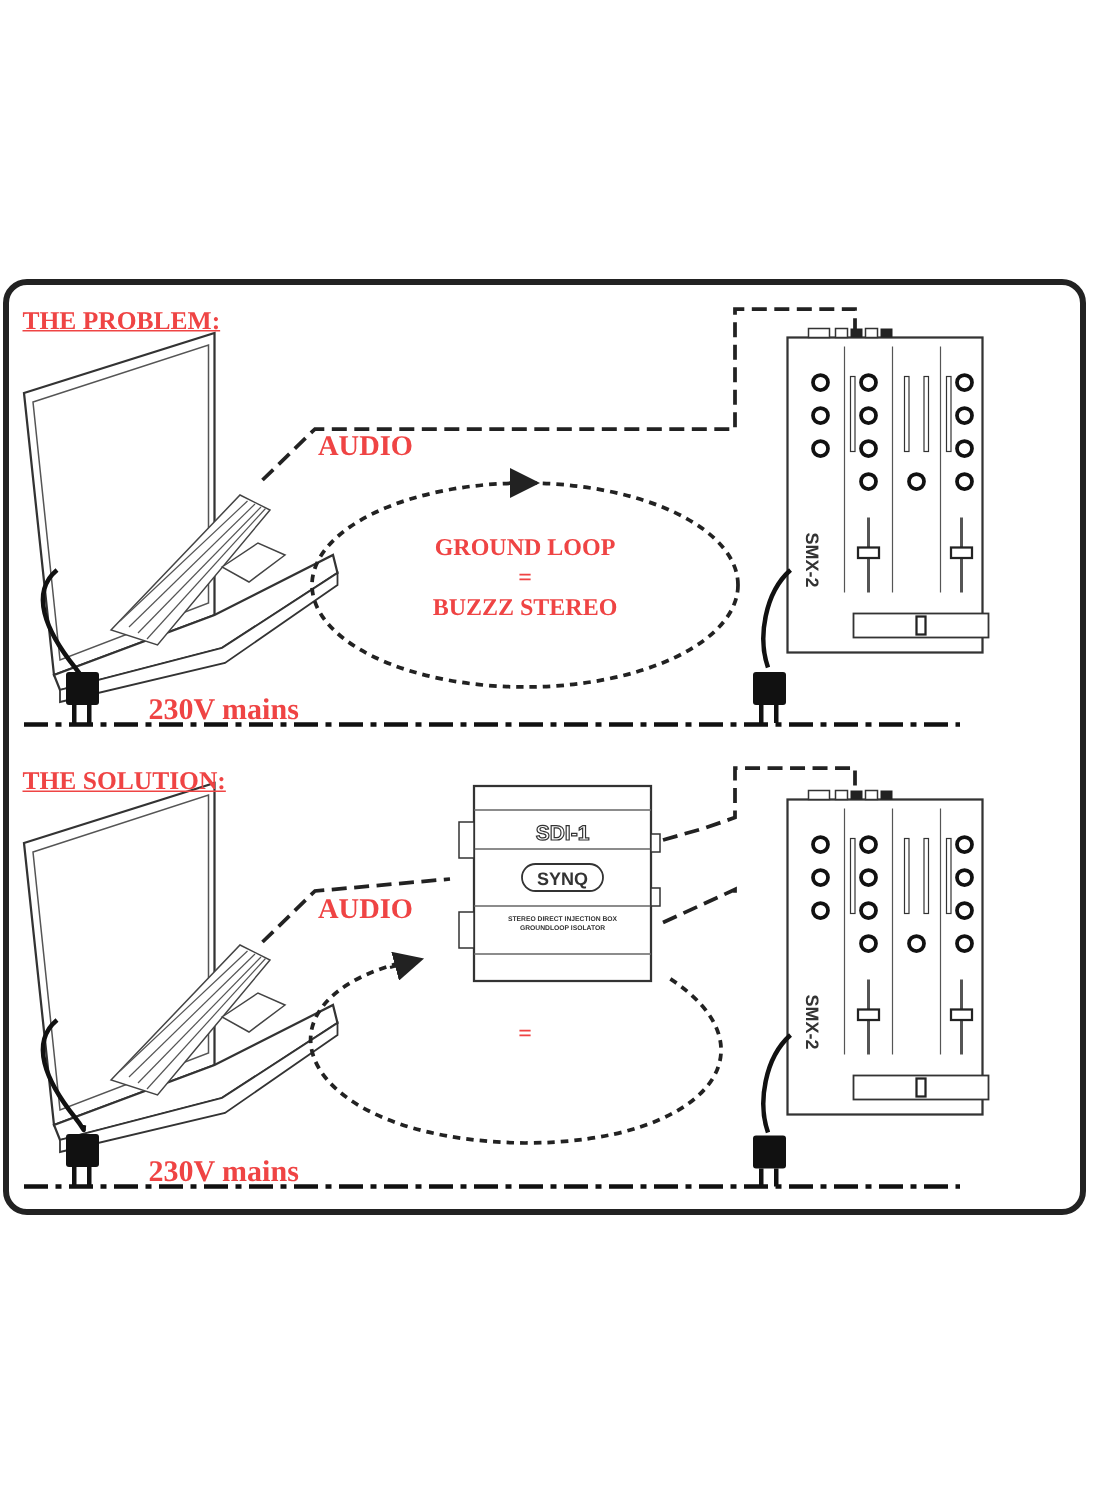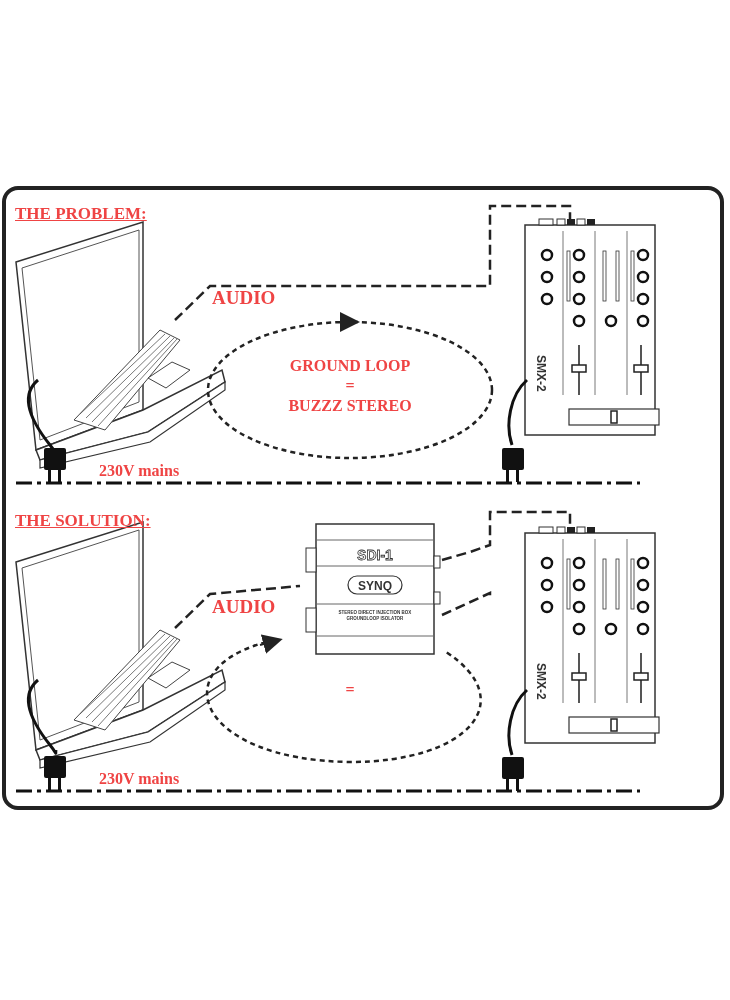--- a/index.html
+++ b/index.html
@@ -2,21 +2,21 @@
 <html><head>
 <meta charset="utf-8">
 <style>
   html, body { margin:0; padding:0; background:#ffffff; }
   body { width:730px; height:1000px; position:relative; overflow:hidden; font-family:"Liberation Sans", sans-serif; }
   #frame { position:absolute; left:2px; top:186px; width:722px; height:624px; border:4px solid #222; border-radius:16px; box-sizing:border-box; }
   svg#diagram { position:absolute; left:0; top:0; }
   .lbl { position:absolute; font-family:Liberation Serif, serif; font-weight:bold; color:#ef4444; white-space:nowrap; }
   .heading { font-size:17px; text-decoration:underline; }
   .audio { font-size:19px; }
-  .mains { font-size:16px; }
+  .mains { font-size:20px; }
   .loop { font-size:16px; text-align:center; line-height:20px; }
   .small { font-family:"Liberation Sans", sans-serif; font-weight:bold; fill:#333; }
 </style>
 </head>
 <body>
 
 <div id="frame"></div>
 
 <svg id="diagram" width="730" height="1000" viewBox="0 0 730 1000">
   <defs>

